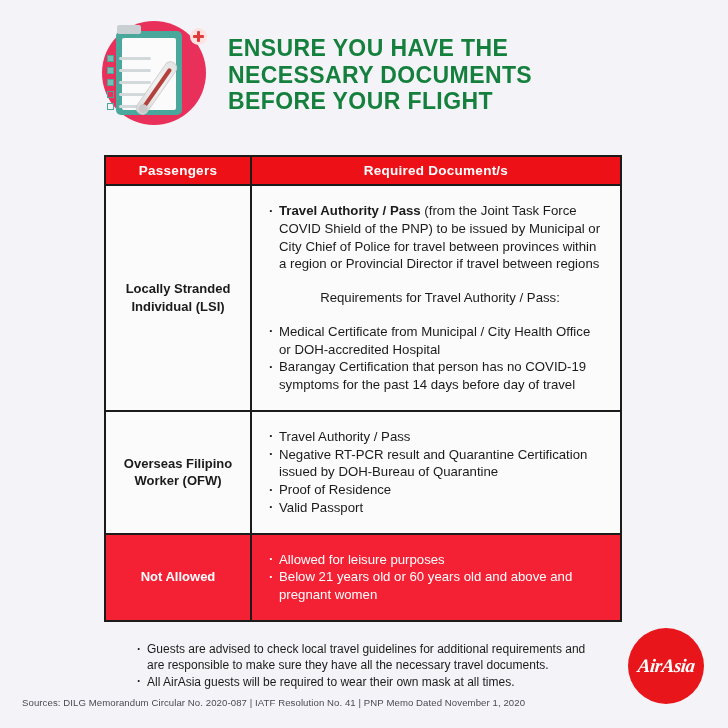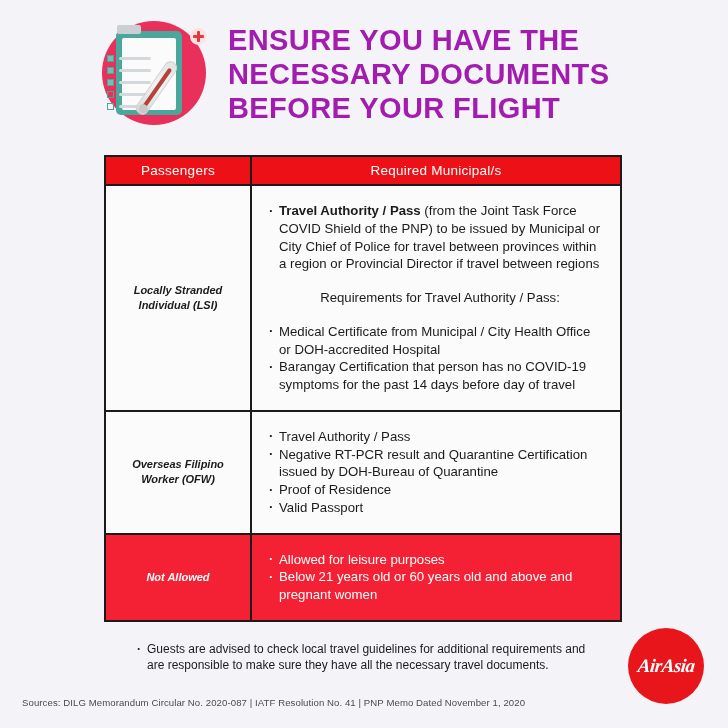--- a/index.html
+++ b/index.html
@@ -137,23 +137,23 @@
     left: 1.5px;
     bottom: 1px;
     width: 9px;
     height: 9px;
     border-radius: 50%;
     background: #c9c9c9;
   }
 
   .headline {
     margin-left: 16px;
-    color: #a21caf;
-    font-weight: bold;
-    font-size: 29px;
+    color: #15803d;
+    font-weight: bold;
+    font-size: 23px;
     line-height: 1.17;
     letter-spacing: 0.4px;
     text-transform: uppercase;
     font-family: "Liberation Sans", sans-serif;
     white-space: pre-line;
   }
 
   
   .table-wrap {
     position: absolute;
@@ -172,34 +172,33 @@
     border: 2px solid #1b1b1b;
     vertical-align: middle;
     padding: 0;
   }
   .col-pass { width: 146px; }
 
   thead th {
     background: #ee1017;
     color: #ffffff;
     font-size: 13.5px;
-    font-weight: normal;
+    font-weight: bold;
     letter-spacing: 0.25px;
     height: 27px;
     text-align: center;
   }
 
   td.cat {
-    font-size: 11px;
+    font-size: 13px;
     font-weight: bold;
     color: #1b1b1b;
     line-height: 1.34;
     text-align: center;
     padding: 6px 6px;
-    font-style: italic;
   }
   td.docs {
     font-size: 13.2px;
     color: #1b1b1b;
     line-height: 1.345;
     padding: 9px 10px 9px 11px;
   }
   tr.red-row td { background: #f42034; border-color: #1b1b1b; }
   tr.red-row td.cat, tr.red-row td.docs { color: #ffffff; }
 
@@ -319,21 +318,21 @@
 
 <div class="table-wrap">
   <table class="doc-table">
     <colgroup>
         <col class="col-pass">
         <col>
       </colgroup>
     <thead>
       <tr>
         <th>Passengers</th>
-        <th>Required Municipal/s</th>
+        <th>Required Document/s</th>
       </tr>
     </thead>
     <tbody id="table-body">
         <tr>
           <td class="cat">Locally Stranded<br>Individual (LSI)</td>
           <td class="docs">
             <div class="blk">
               <ul class="bl">
                 <li><span class="b">Travel Authority / Pass</span> (from the Joint Task Force COVID Shield of the PNP) to be issued by Municipal or City Chief of Police for travel between provinces within a region or Provincial Director if travel between regions</li>
               </ul>
@@ -371,20 +370,21 @@
             </div>
           </td>
         </tr>
       </tbody>
   </table>
 </div>
 
 <div class="footnotes">
   <ul class="bl" id="footnote-list">
       <li>Guests are advised to check local travel guidelines for additional requirements and are responsible to make sure they have all the necessary travel documents.</li>
+      <li>All AirAsia guests will be required to wear their own mask at all times.</li>
     </ul>
 </div>
 
 <div class="airasia-logo">
   <span>AirAsia</span>
 </div>
 
 <div class="sources">Sources: DILG Memorandum Circular No. 2020-087 | IATF Resolution No. 41 | PNP Memo Dated November 1, 2020</div>
 
 </body></html>

